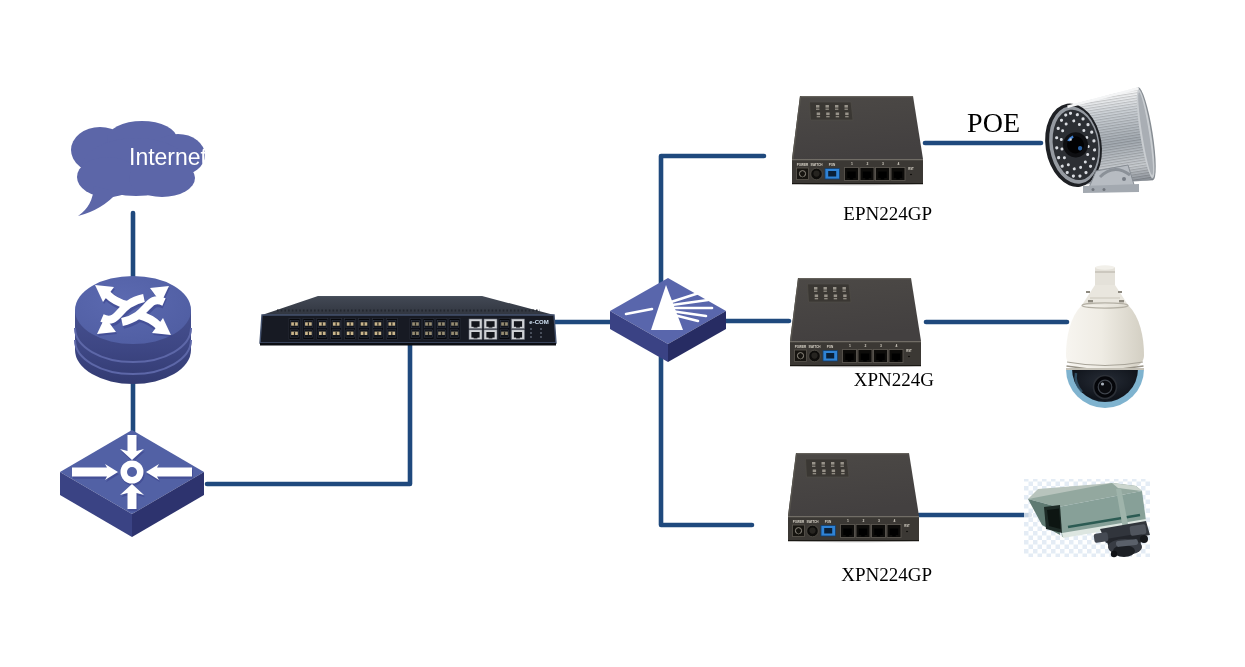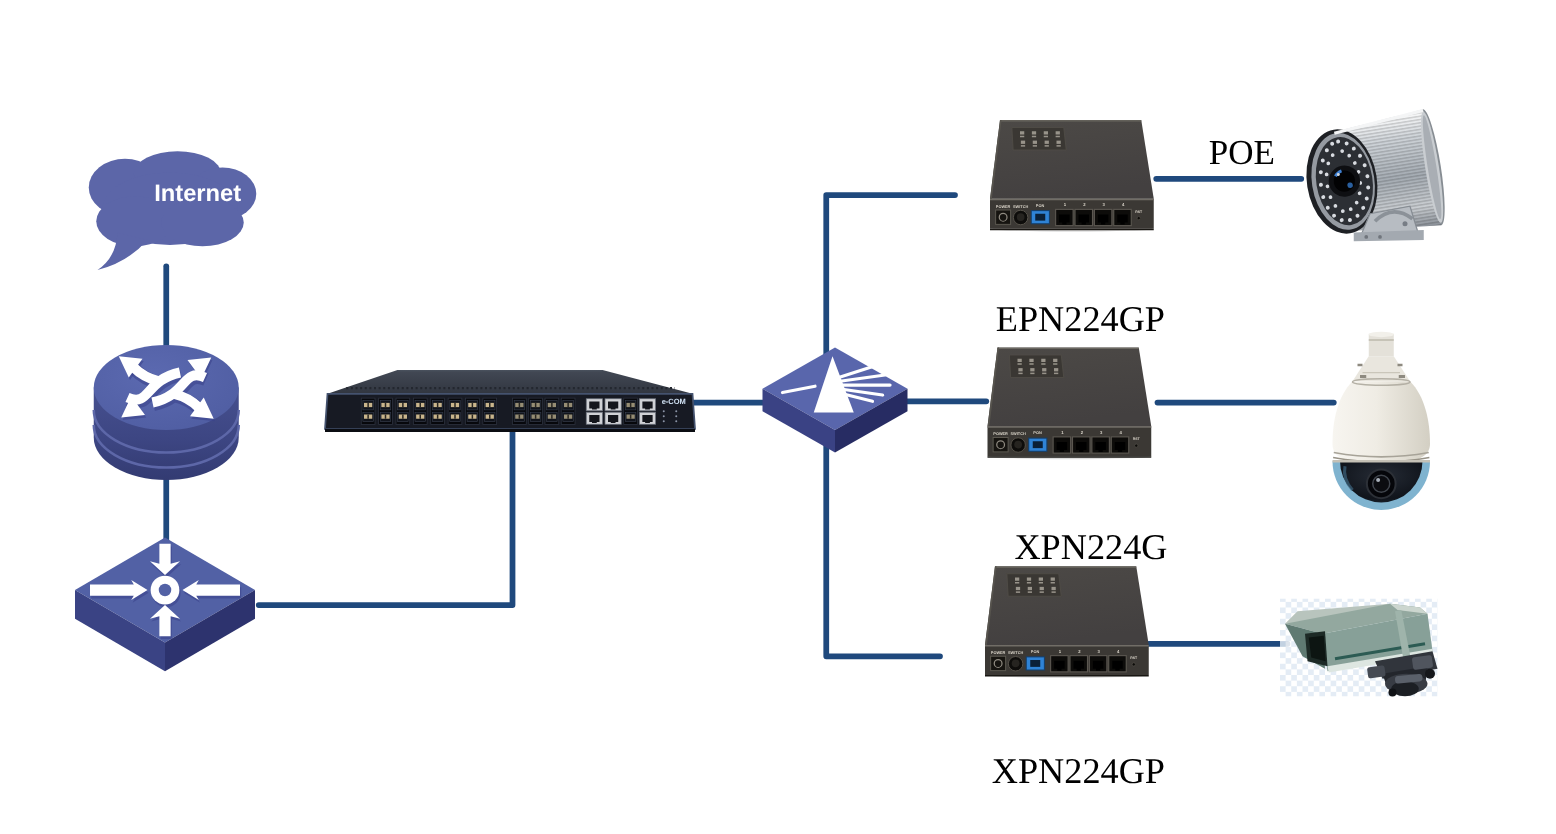--- a/index.html
+++ b/index.html
@@ -4,28 +4,28 @@
 <style>
   html,body{margin:0;padding:0;background:#fff;}
   .canvas{position:relative;width:1245px;height:667px;background:var(--bg,#fff);overflow:hidden;
           font-family:"Liberation Serif", serif;}
   .abs{position:absolute;}
   svg{display:block;overflow:visible;}
   .links{left:0;top:0;}
   .links path{stroke:var(--link,#1f497d);stroke-width:4.6px;fill:none;stroke-linecap:round;stroke-linejoin:round;}
   .lbl{position:absolute;color:var(--label,#000);font-family:"Liberation Serif", serif;
        text-align:right;white-space:nowrap;line-height:1;}
-  .lbl-device{font-size:29px;letter-spacing:0px;margin-top:38px;}
+  .lbl-device{font-size:19px;letter-spacing:0px;}
   #lbl-olt{left:300px;top:257px;width:140px;font-size:30px;}
   #lbl-poe{left:920px;top:109px;width:100px;font-size:28px;}
   #lbl-onu-top{left:792px;top:204px;width:140px;}
-  #lbl-onu-mid{left:794px;top:386px;width:140px;}
+  #lbl-onu-mid{left:794px;top:370px;width:140px;}
   #lbl-onu-bot{left:792px;top:565px;width:140px;}
-  #lbl-internet{left:76px;top:146px;width:117px;font-family:"Liberation Sans",sans-serif;
-       font-weight:bold;font-size:19px;color:var(--internet-text,#fff);}
+  #lbl-internet{left:90px;top:146px;width:117px;font-family:"Liberation Sans",sans-serif;
+       font-weight:normal;font-size:23px;color:var(--internet-text,#fff);}
   #icon-cloud{left:64px;top:118px;}
   #icon-router{left:72px;top:270px;}
   #icon-switch{left:56px;top:424px;}
   #icon-olt{left:258px;top:288px;}
   #icon-splitter{left:609px;top:274px;}
   #onu-top{left:792px;top:94px;}
   #onu-mid{left:790px;top:276px;}
   #onu-bot{left:788px;top:451px;}
   #cam-bullet{left:1036px;top:87px;}
   #cam-dome{left:1062px;top:265px;}

